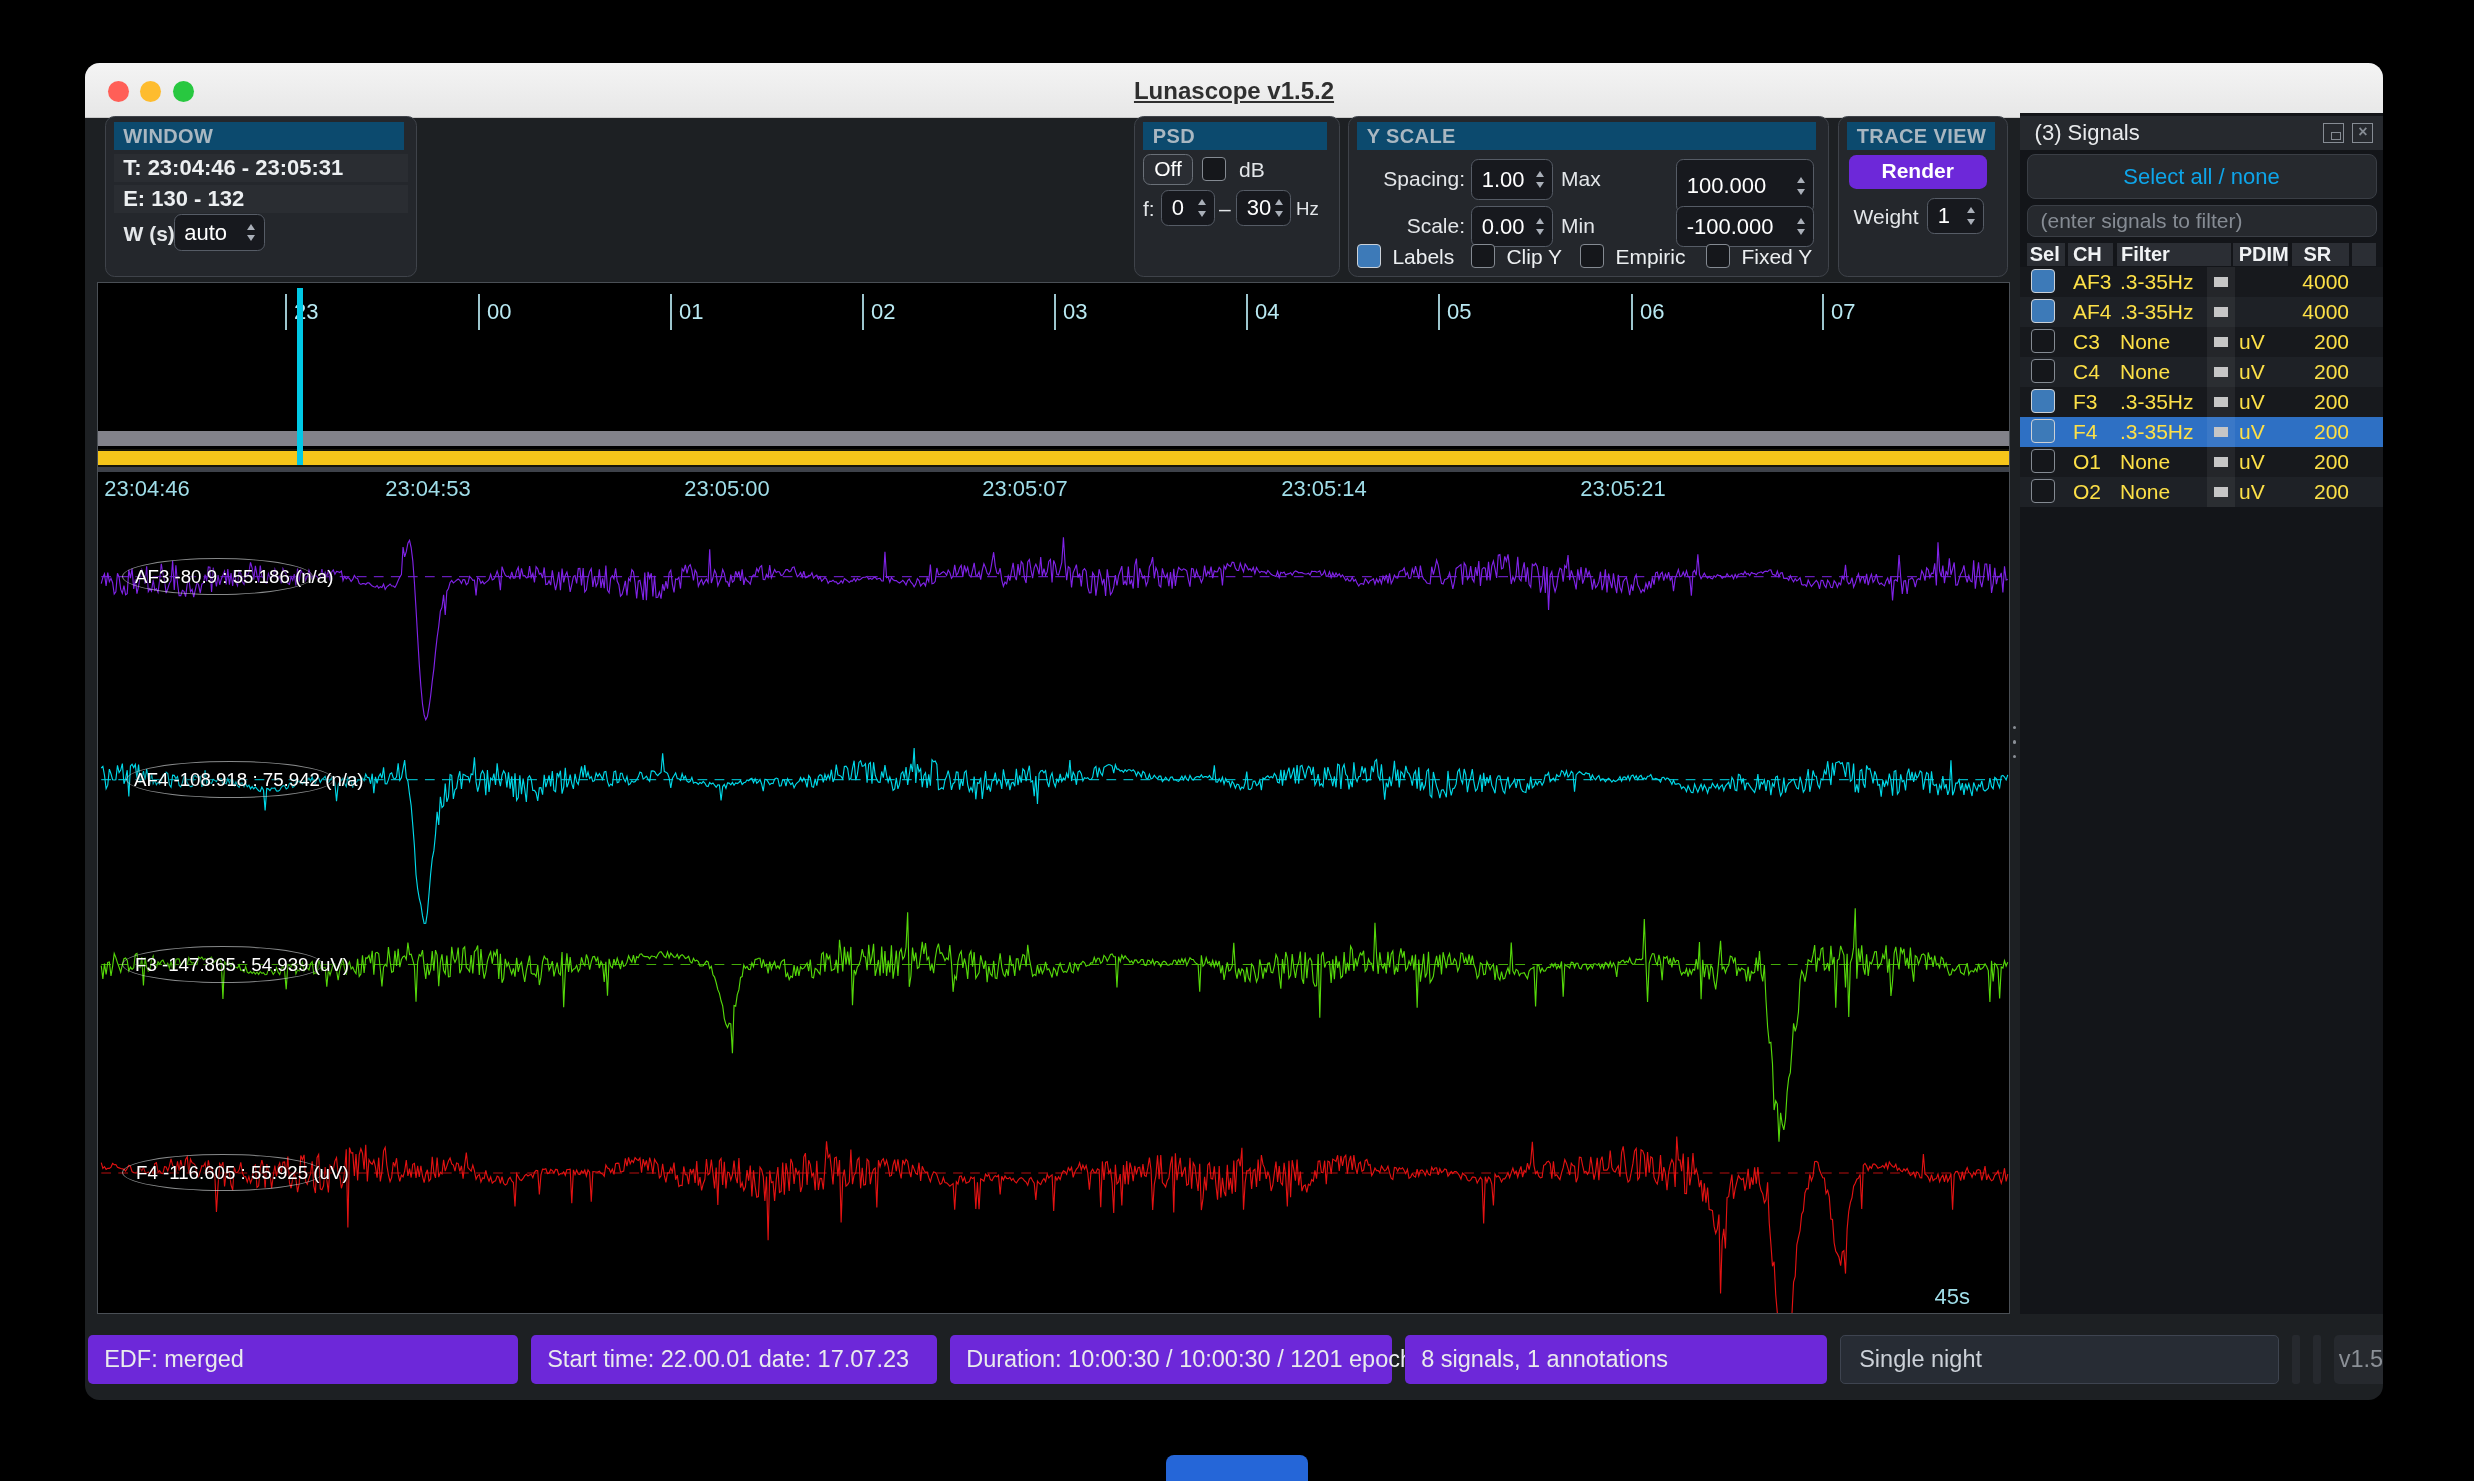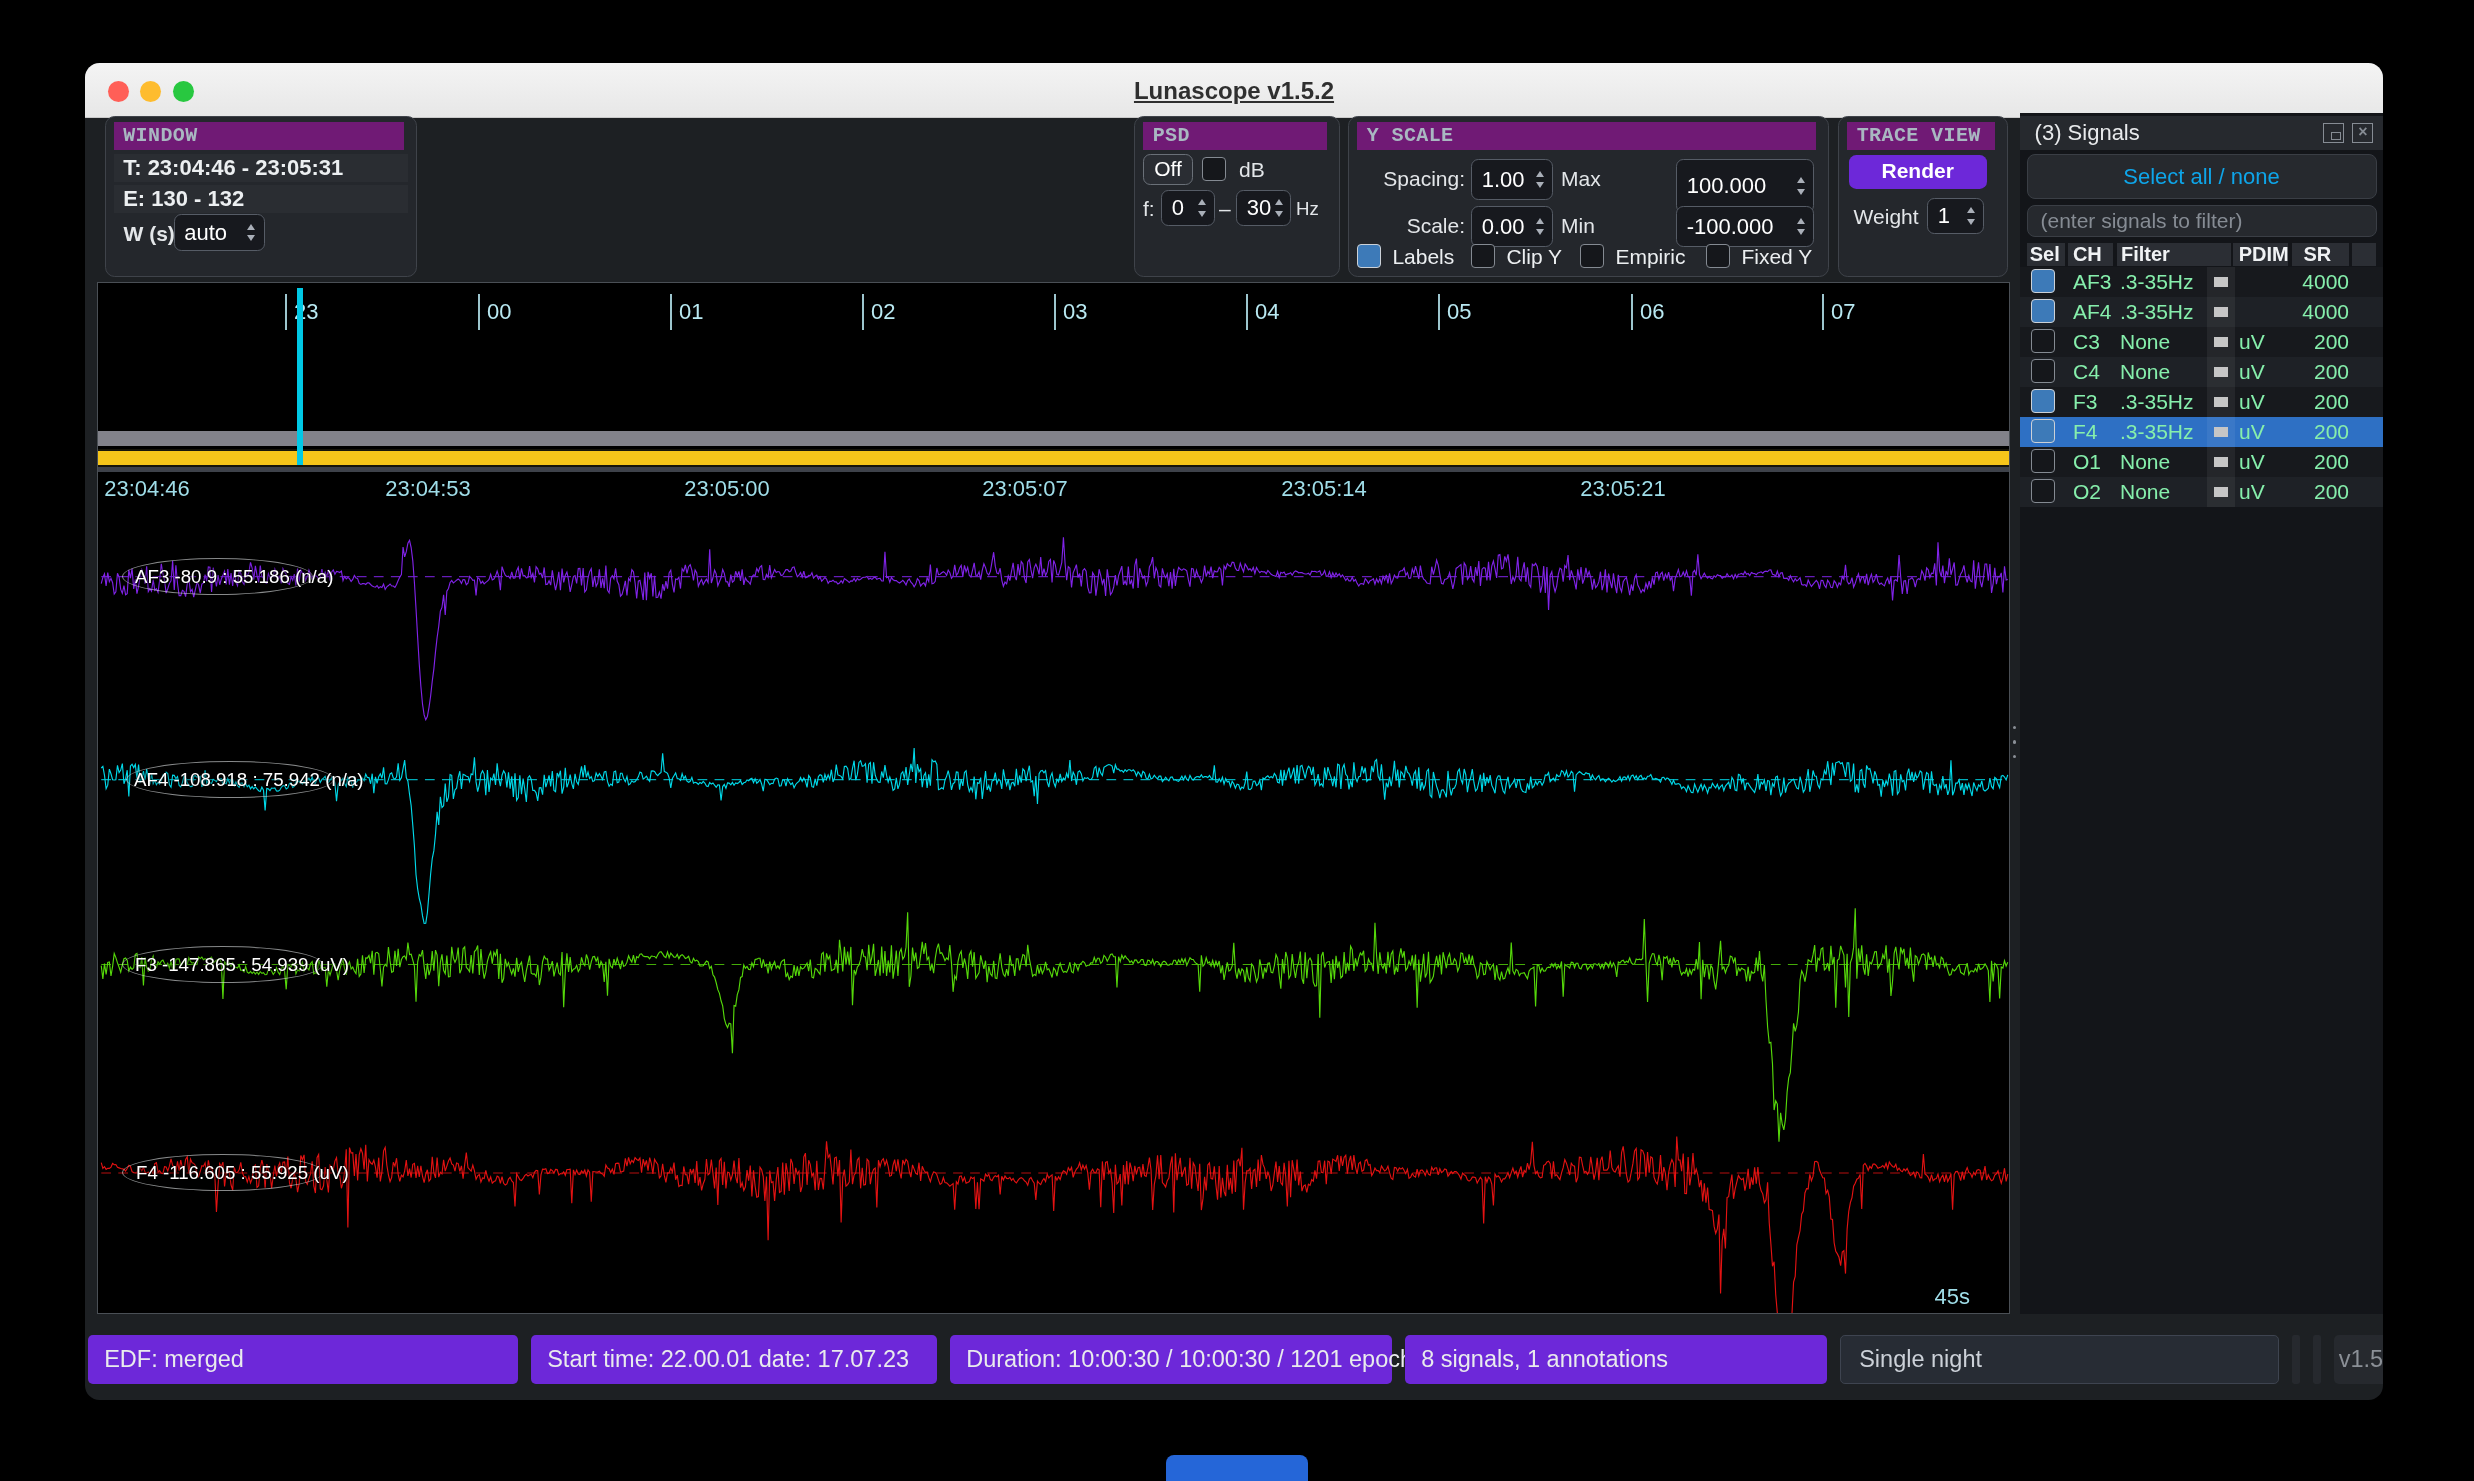--- a/index.html
+++ b/index.html
@@ -5,21 +5,21 @@
   html,body{margin:0;padding:0;background:#000;}
   *{box-sizing:border-box;font-family:"Liberation Sans",sans-serif;}
   .page{position:relative;width:2475px;height:1482px;background:#000;overflow:hidden;}
   .win{position:absolute;left:85px;top:63px;width:2298px;height:1337px;background:#1d2023;border-radius:14.6px;overflow:hidden;}
   
   .titlebar{position:absolute;left:0;top:0;width:100%;height:55px;background:linear-gradient(#f4f4f4,#e7e7e7);border-bottom:0.8px solid #c9c9c9;}
   .tl{position:absolute;top:18px;width:21px;height:21px;border-radius:50%;}
   .title{position:absolute;left:0;right:0;top:0;height:55px;line-height:55px;text-align:center;font-weight:bold;font-size:24px;color:#2f2f2f;text-decoration:underline;}
   
   .panel{position:absolute;background:#24272c;border:1.6px solid #3f434a;border-radius:9.7px;}
-  .phead{position:absolute;left:8px;right:12px;top:4.9px;height:28px;line-height:28px;padding-left:9.7px;background:#701a75;color:#a9b7c1;font-weight:bold;font-size:20px;letter-spacing:0.4px;font-family:Liberation Mono, monospace;}
+  .phead{position:absolute;left:8px;right:12px;top:4.9px;height:28px;line-height:28px;padding-left:9.7px;background:#0c4a6e;color:#a9b7c1;font-weight:bold;font-size:20px;letter-spacing:0.4px;}
   .wrow{position:absolute;left:8px;right:8px;height:28px;line-height:28px;background:#2a2d32;color:#eceff1;font-size:22px;font-weight:bold;padding-left:9.7px;}
   .plabel{color:#e3e6e9;font-size:21px;}
   .spin{position:absolute;display:flex;align-items:center;background:#17191e;border:1.6px solid #565c66;border-radius:7.3px;color:#fff;font-size:22px;}
   .spin .spin-val{flex:1;padding-left:9.7px;white-space:nowrap;}
   .spin .spin-btns{width:21px;display:flex;flex-direction:column;align-items:center;gap:5.7px;padding-right:3.2px;}
   .spin i{display:block;width:0;height:0;}
   .spin i.up{border-left:4.9px solid transparent;border-right:4.9px solid transparent;border-bottom:6.5px solid #a9afb8;}
   .spin i.dn{border-left:4.9px solid transparent;border-right:4.9px solid transparent;border-top:6.5px solid #a9afb8;}
   .btn{position:absolute;background:#2a2d33;border:1.6px solid #6a7078;border-radius:7.3px;color:#fff;font-size:21px;text-align:center;}
   .cb{display:inline-block;width:24px;height:24px;border:1.6px solid #848a92;border-radius:4px;background:#15171b;}
@@ -52,21 +52,21 @@
   .icon-box .inner{position:absolute;right:2.4px;bottom:2.4px;width:9.7px;height:8px;border:1.6px solid #868c94;}
   .sp-btn{position:absolute;left:6.5px;top:41px;width:350px;height:45px;background:#26292e;border:0.8px solid #3a3e45;border-radius:8px;color:#0ea5e9;font-size:22px;text-align:center;line-height:44px;}
   .filter-input{position:absolute;left:6.5px;top:92px;width:350px;height:32px;background:#26292e;border:0.8px solid #3a3e45;border-radius:8px;color:#e8e8e8;font-size:21px;padding:0 13px;outline:none;}
   .filter-input::placeholder{color:#868c94;}
   .shead{position:absolute;left:0;top:130px;width:100%;height:23px;}
   .shead span{position:absolute;top:0;height:23px;line-height:23px;background:#2b2e34;color:#f0f2f4;font-weight:bold;font-size:20px;}
   #signals-rows{position:absolute;left:0;top:154px;width:100%;}
   .srow{position:relative;height:30px;background:#17191d;}
   .srow.alt{background:#1e2126;}
   .srow .cb{position:absolute;left:10.5px;top:2.4px;}
-  .scell{position:absolute;top:0;line-height:30px;color:#86efac;font-size:21px;white-space:nowrap;}
+  .scell{position:absolute;top:0;line-height:30px;color:#fde047;font-size:21px;white-space:nowrap;}
   .scell.ch{left:53px;} .scell.fl{left:100px;} .scell.pd{left:219px;}
   .scell.sr{right:34px;text-align:right;}
   .sband{position:absolute;left:187px;top:0;width:28px;height:100%;background:rgba(255,255,255,.06);}
   .swatch{position:absolute;left:6.5px;top:9.7px;width:14px;height:10.5px;background:#c6c6c6;}
   
   #status{position:absolute;left:3.2px;top:1272px;height:49px;display:flex;gap:13px;align-items:stretch;}
   .status-seg{background:#6d28d9;border-radius:4.9px;display:flex;align-items:center;}
   .status-seg .status-text{padding-left:16px;color:#e9ebed;font-size:23.5px;white-space:nowrap;}
   .status-select{background:#272c34;border:0.8px solid #3e4450;border-radius:4.9px;display:flex;align-items:center;}
   .status-select .status-text{padding-left:18px;color:#ccd1d8;font-size:23.5px;}

